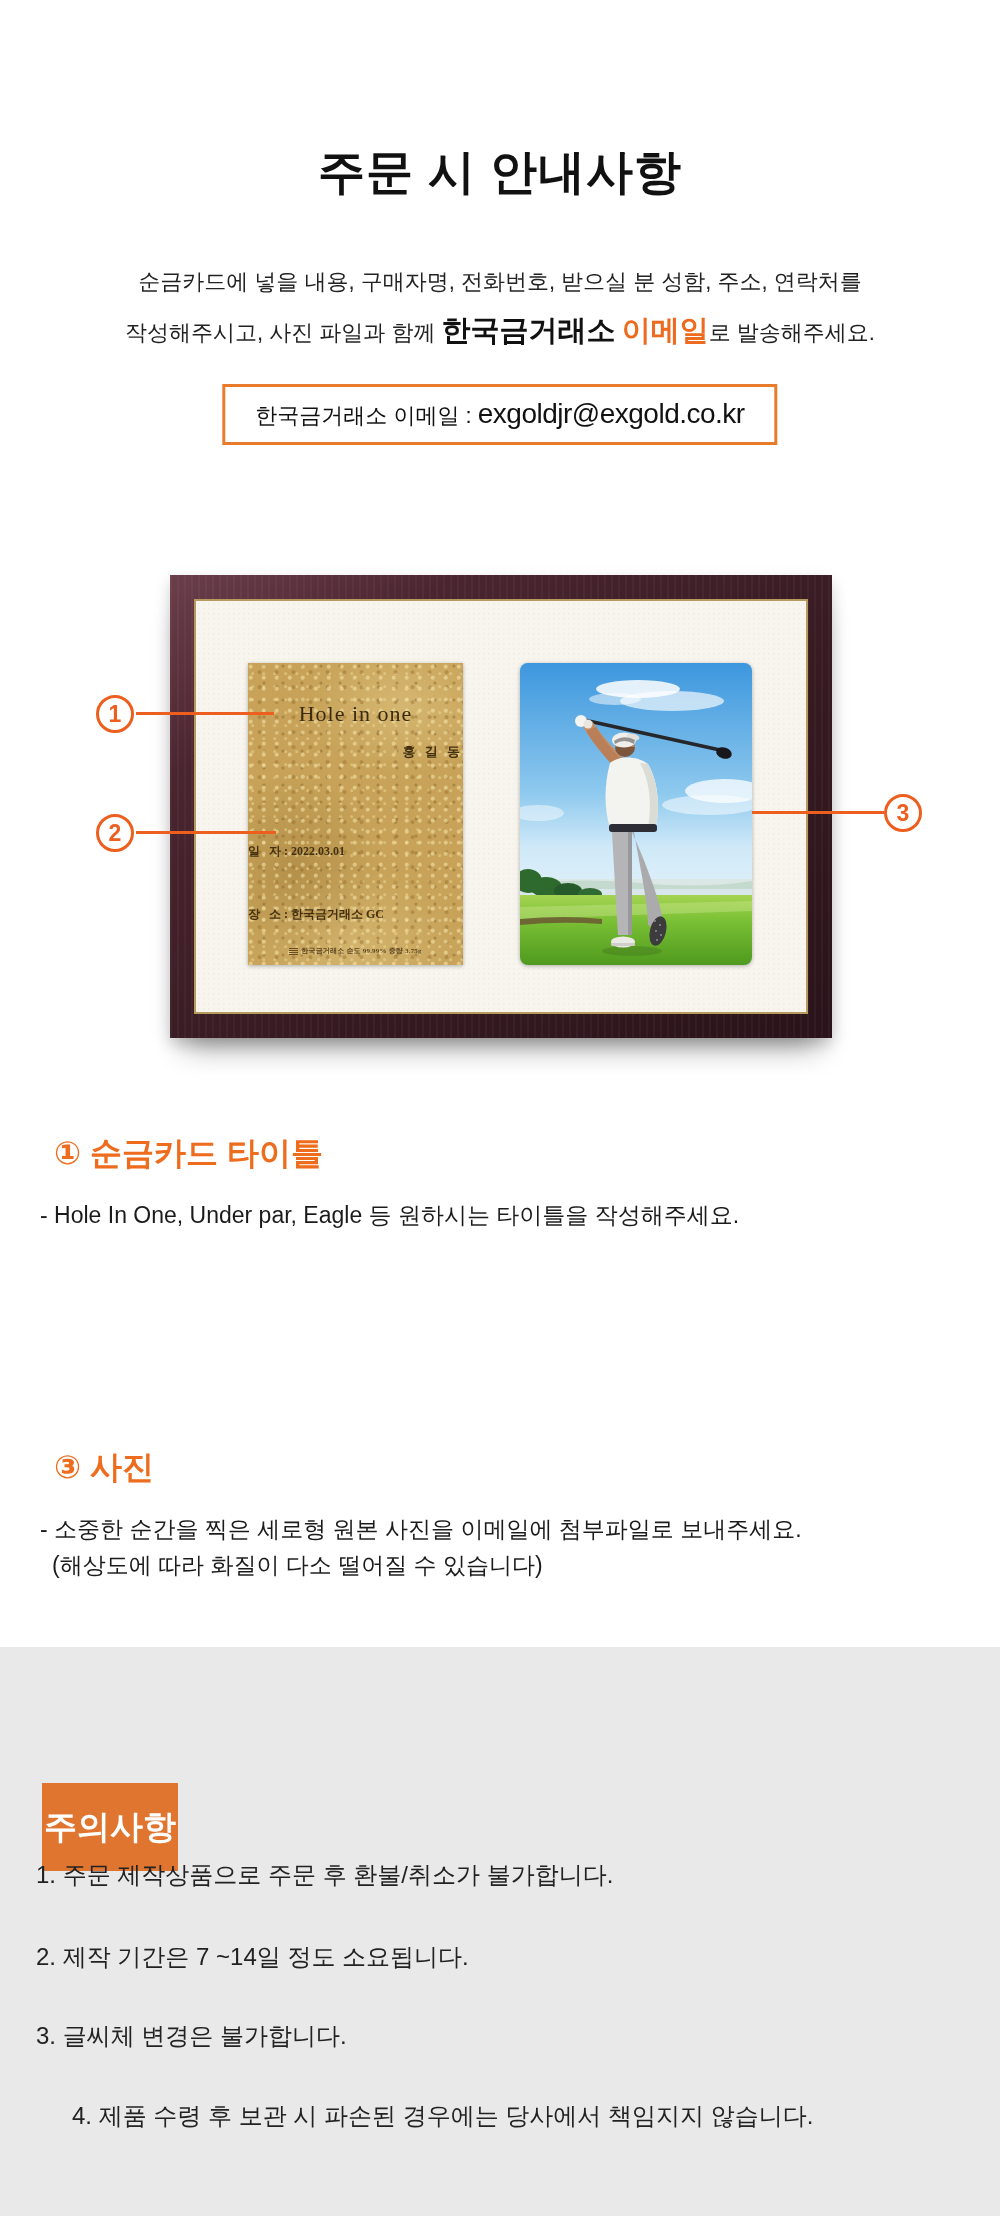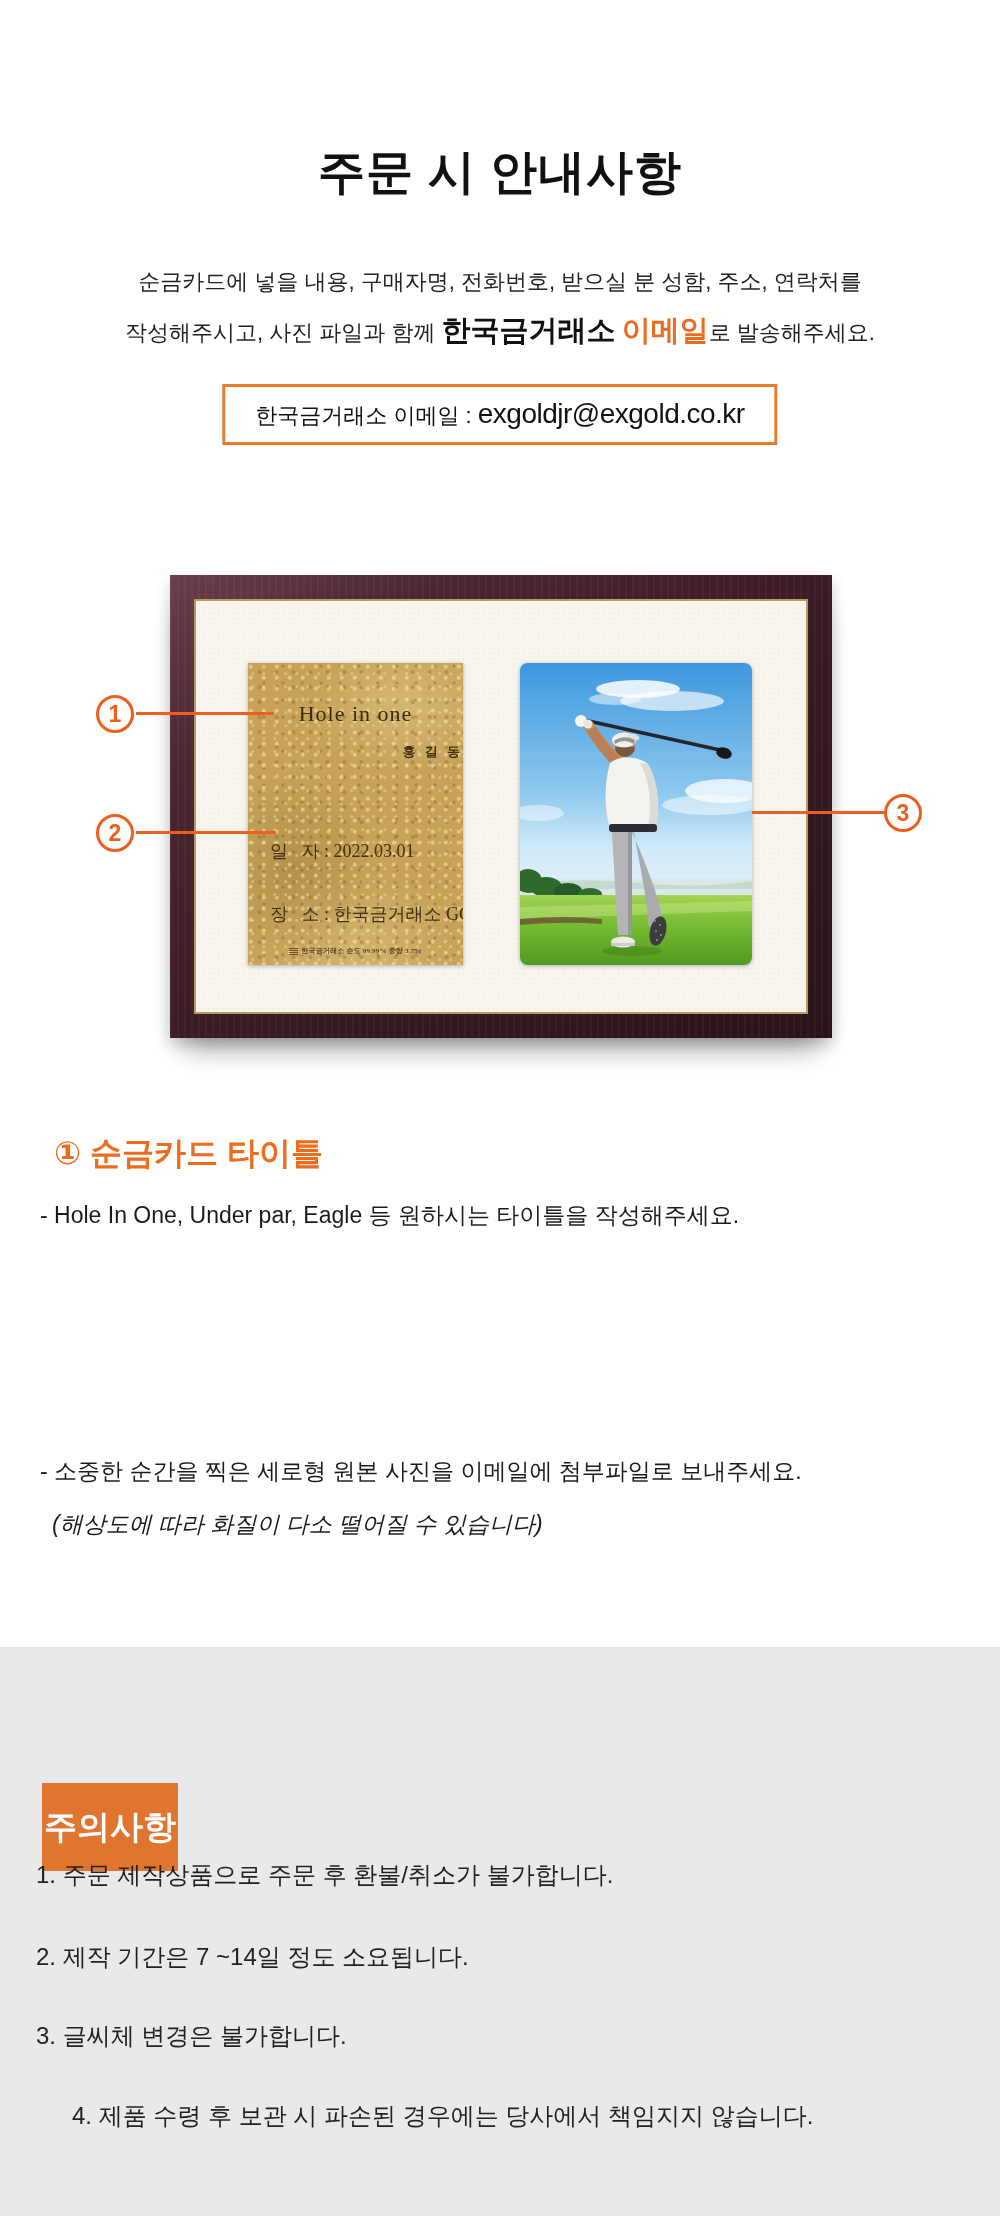--- a/index.html
+++ b/index.html
@@ -44,21 +44,21 @@
       radial-gradient(circle at 43% 82%, rgba(238,217,150,.5) 0 1px, transparent 2px),
       radial-gradient(circle at 84% 18%, rgba(125,92,38,.4) 0 1px, transparent 2px),
       radial-gradient(140px 100px at 72% 14%, rgba(240,222,160,.35), transparent 70%),
       radial-gradient(120px 140px at 22% 68%, rgba(132,98,38,.28), transparent 70%),
       radial-gradient(160px 120px at 50% 95%, rgba(238,220,158,.3), transparent 70%);
     background-size:13px 11px,17px 15px,11px 13px,19px 17px,100% 100%,100% 100%,100% 100%;
     box-shadow:0 1px 4px rgba(0,0,0,.3);
     font-family:"Liberation Serif","DejaVu Serif",serif;color:#43300f;}
   .card-title{margin-top:38px;text-align:center;font-size:22px;letter-spacing:1px;color:#3a2a0e;}
   .card-name{margin-top:16px;text-align:right;font-size:13px;font-weight:700;letter-spacing:3px;}
-  .card-rows{margin-top:38px;margin-left:22px;font-size:18px;font-weight:400;line-height:21px;white-space:pre;}
+  .card-rows{margin-top:38px;font-size:12px;font-weight:700;line-height:21px;white-space:pre;}
   .card-footer{position:absolute;left:0;bottom:9px;width:100%;text-align:center;font-size:7px;
     font-weight:700;color:#5a4420;letter-spacing:.2px;}
   .card-footer .mini-logo{display:inline-block;width:9px;height:7px;margin-right:3px;vertical-align:middle;
     background:repeating-linear-gradient(180deg,#6b4f22 0 1px,transparent 1px 2px);}
 
   
   .photo{position:absolute;left:324px;top:62px;width:232px;height:302px;border-radius:8px;
     overflow:hidden;box-shadow:0 1px 4px rgba(0,0,0,.3);background:#9fd2f0;}
   .photo svg{display:block;width:100%;height:100%;}
 
@@ -71,21 +71,21 @@
   .c1-circle{left:96px;top:135px;}
   .c2-line{left:136px;top:271px;width:140px;}
   .c2-circle{left:96px;top:254px;}
   .c3-line{left:752px;top:251px;width:132px;}
   .c3-circle{left:884px;top:234px;}
 
   
   .sec{position:absolute;left:40px;width:920px;}
   .sec h2{margin:14px;font-size:32px;font-weight:800;color:#ee6c1d;}
   .sec p{margin:22px 0 0 0;font-size:23px;color:#1b1b1b;line-height:34px;}
-  .sec p.cont{margin-top:19px;padding-left:12px;font-style:italic;}
+  .sec p.cont{margin-top:2px;padding-left:12px;}
   .sec-1{top:1118px;}
   .sec-2{top:1272px;}
   .sec-3{top:1432px;}
 
   
   .caution{position:absolute;left:0;top:1647px;width:1000px;height:569px;background:#e9e9e9;}
   .caution-badge{position:absolute;left:42px;top:89px;width:136px;height:88px;background:#e0752f;
     display:flex;align-items:center;justify-content:center;color:#fff;font-size:33px;font-weight:700;margin-top:47px;}
   .caution-item{position:absolute;left:36px;margin:0;font-size:24px;color:#222;}
   .ci-0{top:212px;} .ci-1{top:294px;} .ci-2{top:373px;} .ci-3{top:453px;margin-left:36px;}
@@ -203,20 +203,21 @@
     <span class="callout-circle c3-circle">3</span>
   </div>
 
   <div class="sec sec-1">
     <h2><span>①</span> <span>순금카드 타이틀</span></h2>
     <p>- Hole In One, Under par, Eagle 등 원하시는 타이틀을 작성해주세요.</p>
   </div>
 
 
   <div class="sec sec-3">
+    <h2><span>③</span> <span>사진</span></h2>
     <p>- 소중한 순간을 찍은 세로형 원본 사진을 이메일에 첨부파일로 보내주세요.</p>
     <p class="cont">(해상도에 따라 화질이 다소 떨어질 수 있습니다)</p>
   </div>
 
   <div class="caution">
     <div class="caution-badge">주의사항</div>
     <p class="caution-item ci-0">1. 주문 제작상품으로 주문 후 환불/취소가 불가합니다.</p>
     <p class="caution-item ci-1">2. 제작 기간은 7 ~14일 정도 소요됩니다.</p>
     <p class="caution-item ci-2">3. 글씨체 변경은 불가합니다.</p>
     <p class="caution-item ci-3">4. 제품 수령 후 보관 시 파손된 경우에는 당사에서 책임지지 않습니다.</p>

